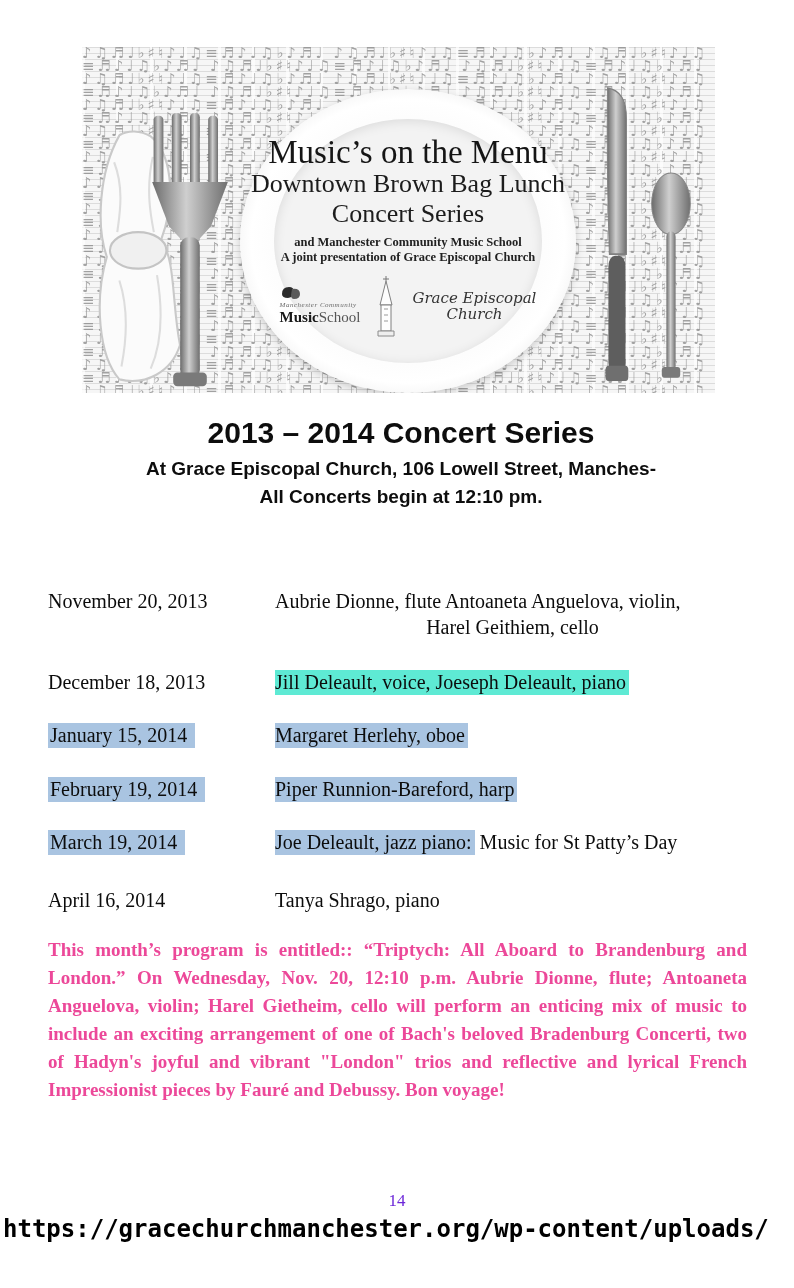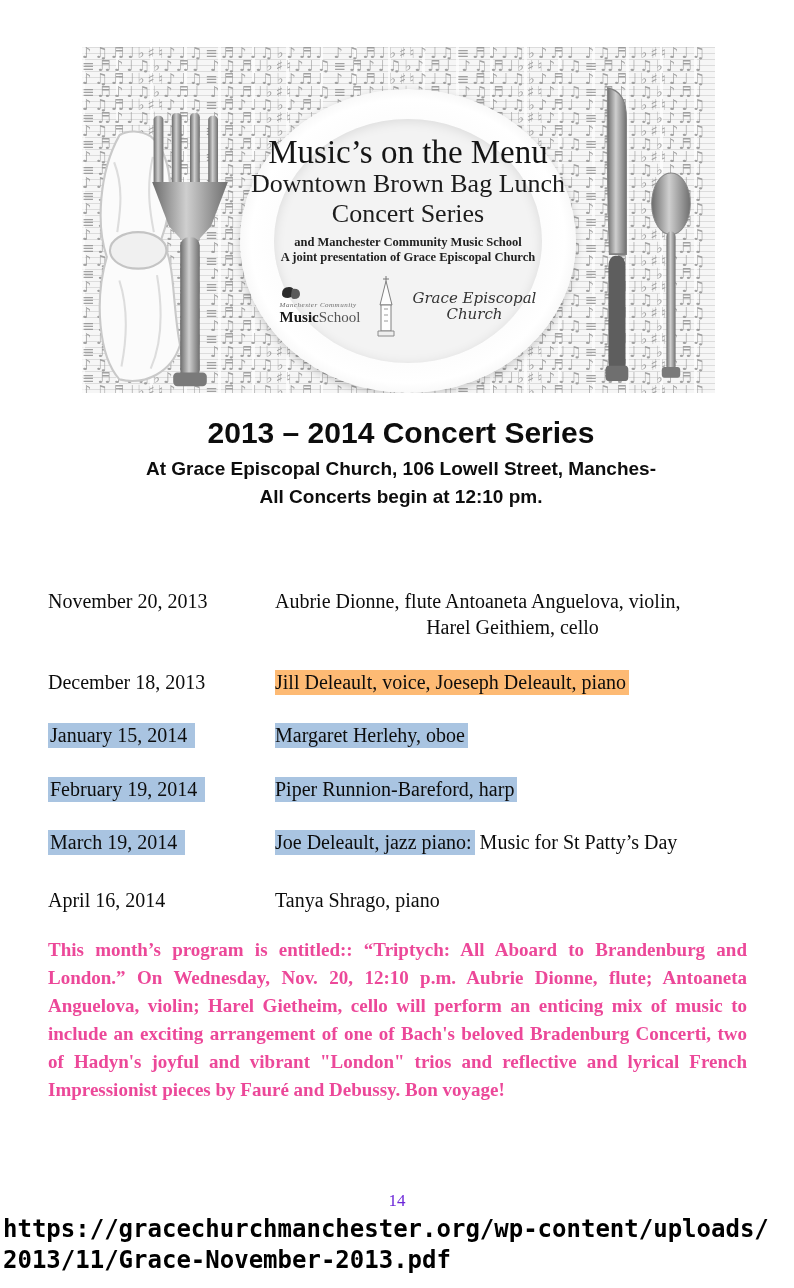--- a/index.html
+++ b/index.html
@@ -143,21 +143,21 @@
     </div>
   </div>
 
   <div class="row" style="top:588px">
     <span class="date"><span>November 20, 2013</span></span>
     <span class="perf"><span>Aubrie Dionne, flute Antoaneta Anguelova, violin,</span><span class="perf-line2">Harel Geithiem, cello</span></span>
   </div>
 
   <div class="row" style="top:669px">
     <span class="date"><span>December 18, 2013</span></span>
-    <span class="perf"><span class="hl" style="background: #fdba74;">Jill Deleault, voice, Joeseph Deleault, piano</span></span>
+    <span class="perf"><span class="hl" style="background: #5eead4;">Jill Deleault, voice, Joeseph Deleault, piano</span></span>
   </div>
 
   <div class="row" style="top:722px">
     <span class="date"><span class="hl" style="background: rgb(169, 196, 225);">January 15, 2014</span></span>
     <span class="perf"><span class="hl" style="background: rgb(169, 196, 225);">Margaret Herlehy, oboe</span></span>
   </div>
 
   <div class="row" style="top:776px">
     <span class="date"><span class="hl" style="background: rgb(169, 196, 225);">February 19, 2014</span></span>
     <span class="perf"><span class="hl" style="background: rgb(169, 196, 225);">Piper Runnion-Bareford, harp</span></span>
@@ -171,16 +171,15 @@
   <div class="row" style="top:887px">
     <span class="date"><span>April 16, 2014</span></span>
     <span class="perf"><span>Tanya Shrago, piano</span></span>
   </div>
 
   <div class="program">This month’s program is entitled:: “Triptych: All Aboard to Brandenburg and London.”  On Wednesday, Nov. 20, 12:10 p.m. Aubrie Dionne, flute; Antoaneta Anguelova, violin; Harel Gietheim, cello will perform an enticing mix of music to include an exciting arrangement of one of Bach's beloved Bradenburg Concerti, two of Hadyn's joyful and vibrant "London" trios and reflective and lyrical French Impressionist pieces by Fauré and Debussy.  Bon voyage!</div>
 
   <div class="pageno">14</div>
   <div class="url">
     <div>https://gracechurchmanchester.org/wp-content/uploads/</div>
-    <div>2013/11/Grace-November-2013.pdf</div>
   </div>
 
 </div>
 
 </body></html>

